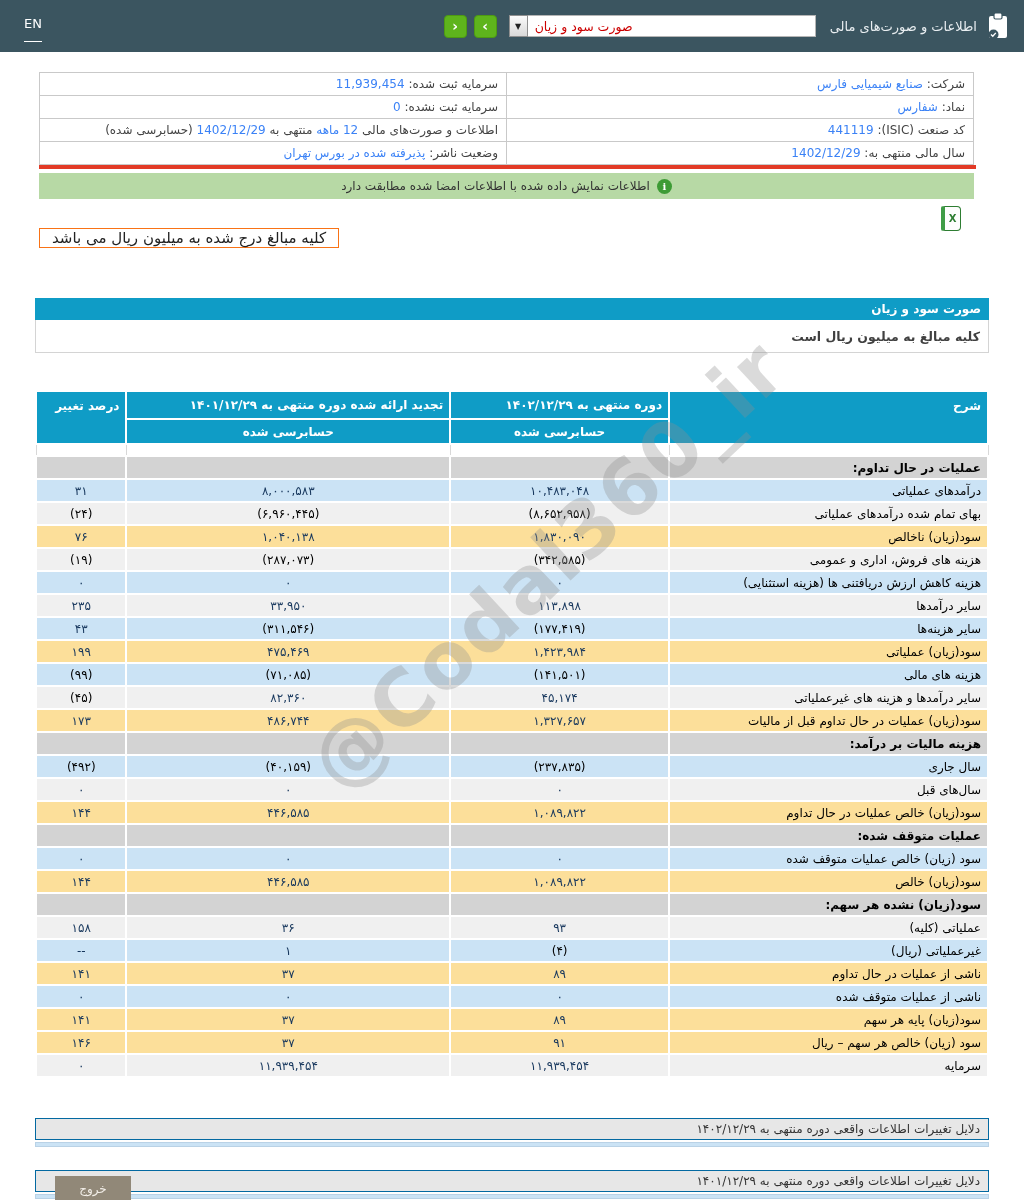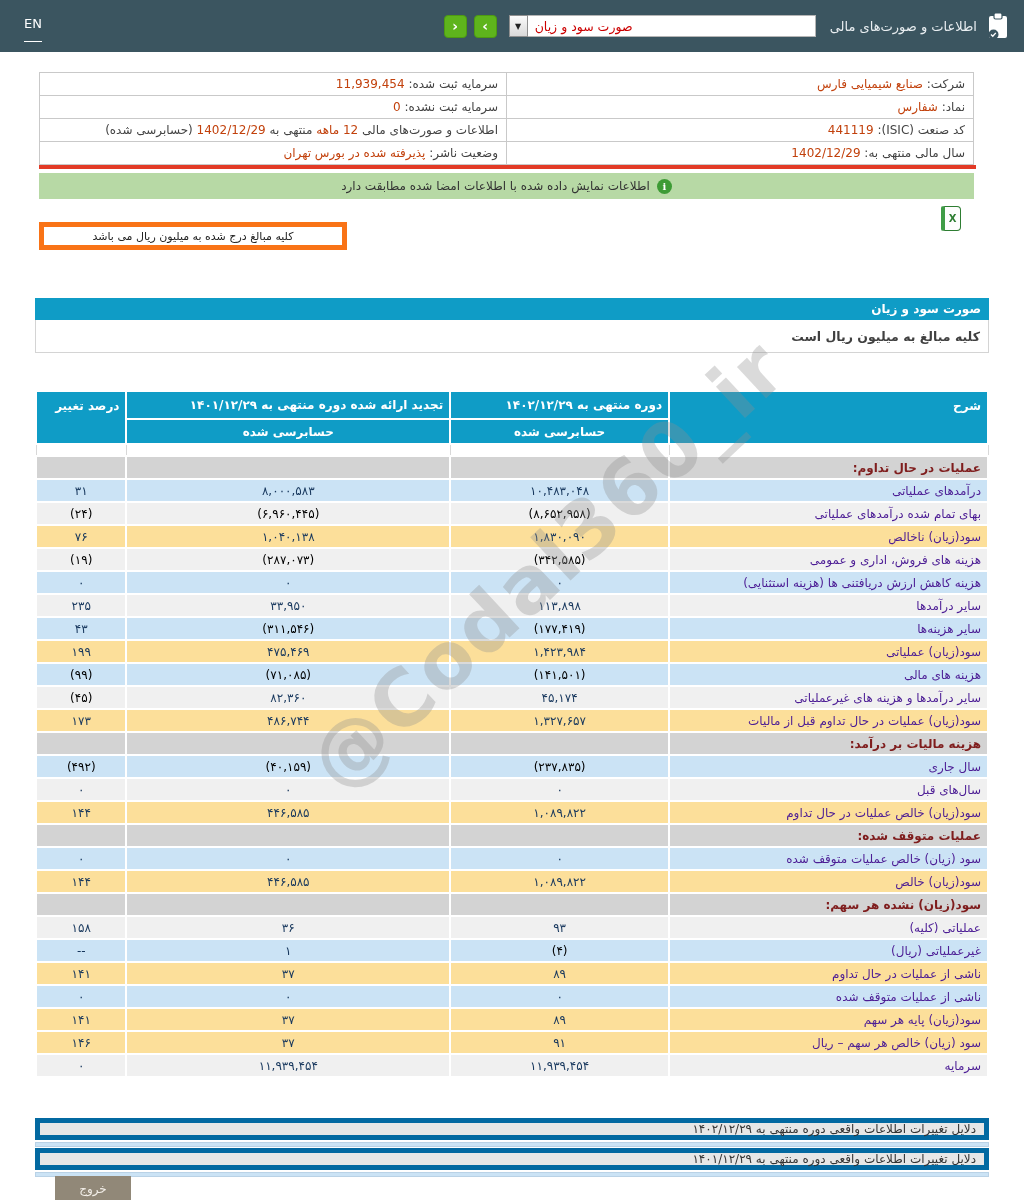--- a/index.html
+++ b/index.html
@@ -41,37 +41,37 @@
 
   
   .company{
     margin:20px 50px 0 39px;border-collapse:collapse;width:935px;
     font-size:12px;color:#444;table-layout:fixed;
   }
   .company td{
     border:1px solid #c9c9c9;height:22px;padding:0 8px;text-align:right;vertical-align:middle;
     white-space:nowrap;overflow:hidden;
   }
-  .company .val{color:#c2410c;}
+  .company .val{color:#3b82f6;}
   .red-line{margin:0 48px 0 39px;height:4px;background:#e23a26;}
   .banner{
     margin:4px 50px 0 39px;height:26px;background:#b7d9a5;
     display:flex;align-items:center;justify-content:center;gap:7px;
     font-size:12px;color:#333;
   }
   .info-icon{
     width:15px;height:15px;border-radius:50%;background:#3d9b35;color:#fff;
     display:inline-flex;align-items:center;justify-content:center;
     font-size:10px;font-weight:bold;font-family:"DejaVu Serif",serif;
   }
   .note-row{margin:7px 50px 0 39px;position:relative;height:30px;}
   .note-box{
-    position:absolute;left:0;top:16px;width:298px;height:18px;
-    border:5px solid #f97316;background:#fff;display:flex;align-items:center;justify-content:center;
-    font-size:11px;color:#222;
+    position:absolute;left:0;top:22px;width:298px;height:18px;
+    border:1px solid #f97316;background:#fff;display:flex;align-items:center;justify-content:center;
+    font-size:15px;color:#222;
   }
   .excel-icon{
     position:absolute;right:13px;top:0;width:20px;height:25px;cursor:pointer;
     background:#fdfdfd;border:1px solid #2e7d32;border-radius:2px 4px 4px 2px;
     box-sizing:border-box;display:flex;align-items:center;justify-content:center;
     border-left:4px solid #3f9c46;color:#2e7d32;font-size:10px;font-weight:bold;
   }
 
   
   .title-bar{
@@ -94,36 +94,36 @@
   .stmt th{
     background:#0f9cc6;color:#fff;font-weight:bold;font-size:12px;
     border:2px solid #fff;padding:0 6px;
   }
   .stmt tr.h1 th{height:26px;text-align:right;} .stmt tr.h2 th{height:23px;}
   .stmt th.rspan{vertical-align:top;padding-top:7px;}
   .stmt td{
     border:2px solid #fff;height:21px;padding:0 6px;color:#17375d;
     white-space:nowrap;overflow:hidden;
   }
-  .stmt td.lbl{text-align:right;color:#4c1d95;}
+  .stmt td.lbl{text-align:right;color:#000000;}
   .stmt td.num,.stmt td.pct{text-align:center;}
   .stmt tr.blue td{background:#cbe3f5;}
   .stmt tr.white td{background:#f0f0f0;}
   .stmt tr.yellow td{background:#fcdf9a;}
-  .stmt tr.sec td{background:#d3d3d3;font-weight:bold;color:#7f1d1d;}
+  .stmt tr.sec td{background:#d3d3d3;font-weight:bold;color:#000000;}
   .stmt tr.spacer td{background:#fff;height:10px;border:1px solid #d8d8d8;border-top:none;}
   .stmt td.neg{color:#000000;}
 
   
   .foot-bar{
-    margin:40px 35px 0 35px;height:22px;background:#e7e7e7;border:5px solid #0369a1;
+    margin:40px 35px 0 35px;height:22px;background:#e7e7e7;border:1px solid #0369a1;
     display:flex;align-items:center;font-size:12px;color:#333;padding:0 8px;
     box-sizing:border-box;cursor:pointer;
   }
-  .foot-bar.second{margin-top:1px;}
+  .foot-bar.second{margin-top:23px;}
   .foot-strip{margin:2px 35px 0 35px;height:5px;background:#cbe3f5;border:1px solid #b9d2e6;box-sizing:border-box;}
 
   .exit-btn{
     position:absolute;left:55px;top:1176px;width:76px;height:26px;background:#918878;
     color:#f3efe9;font-size:12px;display:flex;align-items:center;justify-content:center;cursor:pointer;
   }
 
   .watermark{
     position:absolute;left:292px;top:742px;font-size:78px;font-weight:bold;
     color:#8f8f8f;opacity:.32;transform:rotate(-43deg);transform-origin:0 0;

